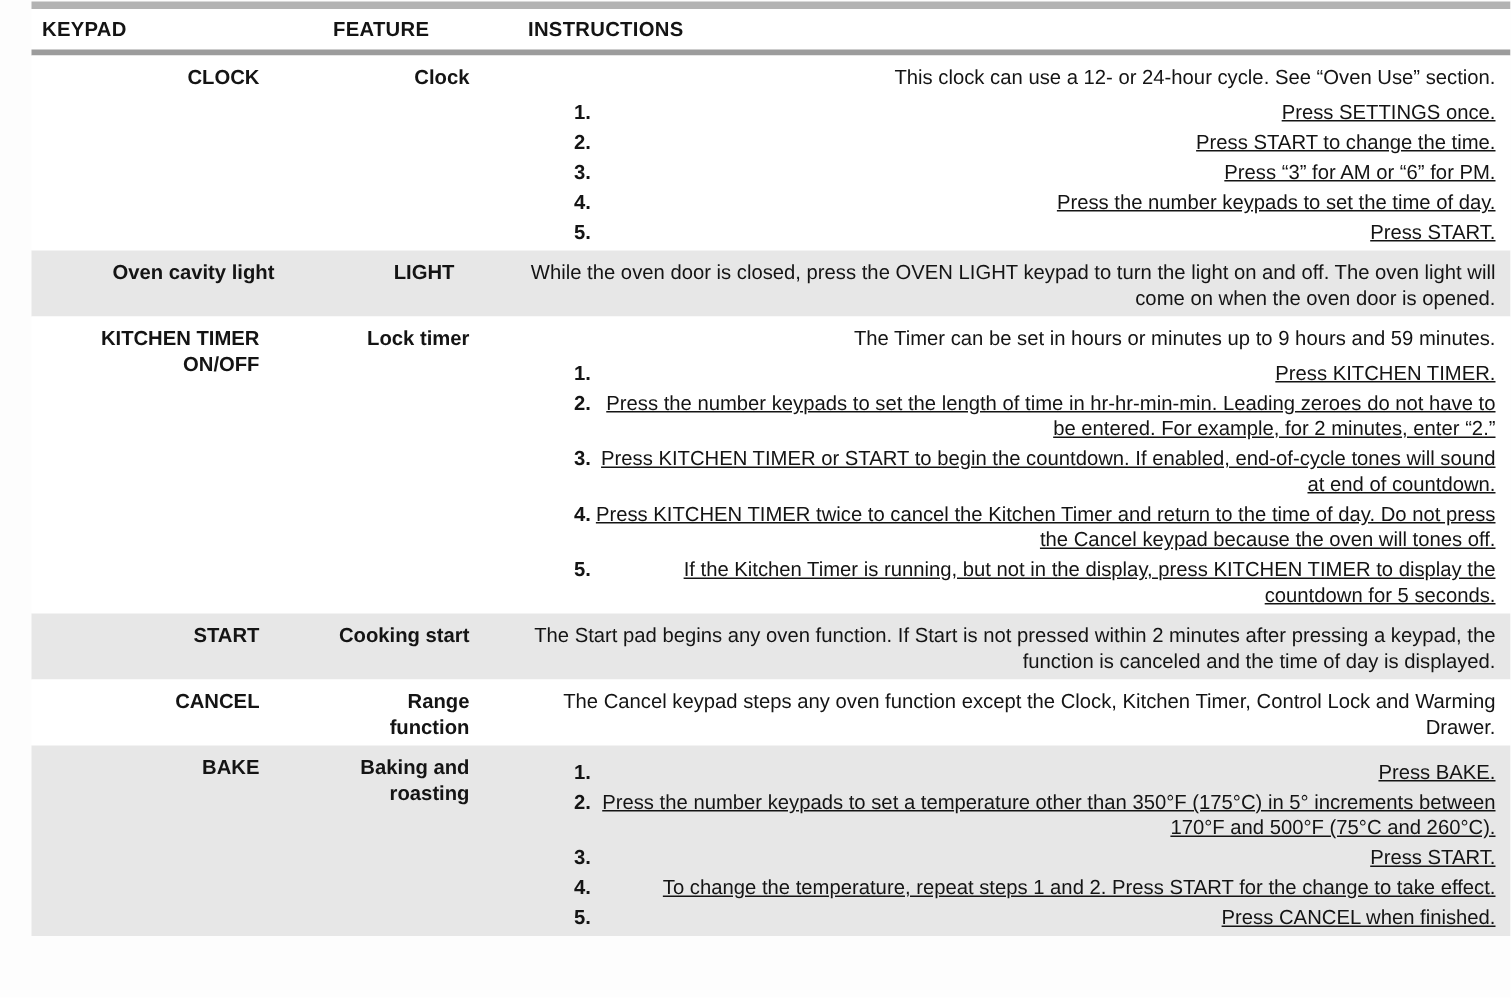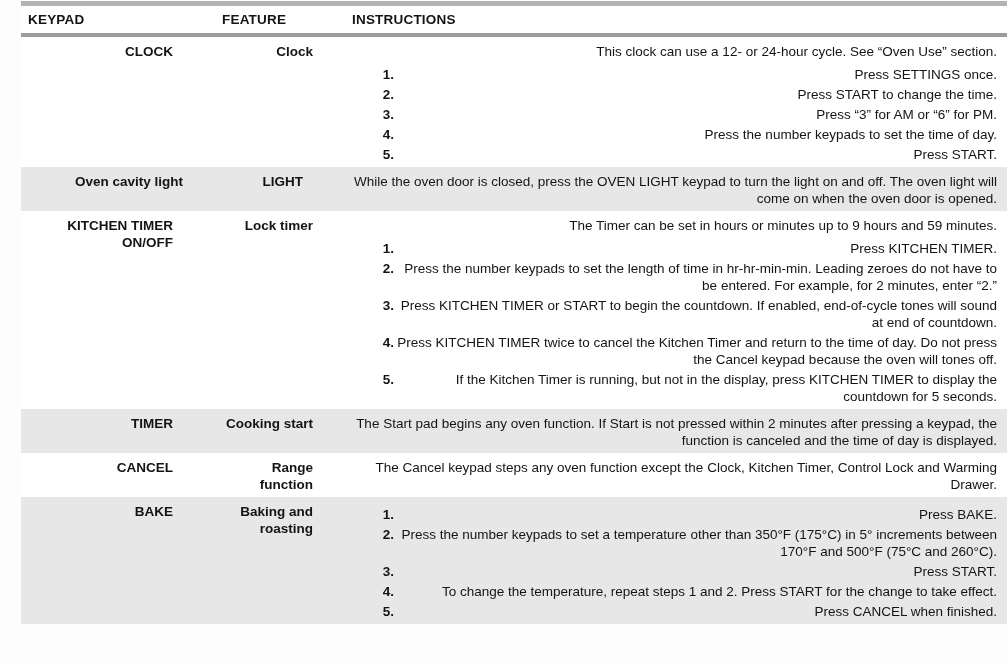--- a/index.html
+++ b/index.html
@@ -78,20 +78,21 @@
     display: flex;
     margin-top: 3px;
   }
   .step-num {
     font-weight: bold;
     flex: 0 0 29px;
     margin-left: 13px;
   }
   .step-text {
     flex: 1;
+    text-decoration: underline;
   }
 </style>
 </head>
 <body>
 
 <div class="page">
   <div class="doc-table">
     <div class="top-bar"></div>
     <div class="header-row">
       <div class="header-cell">KEYPAD</div>
@@ -159,21 +160,21 @@
                 <span class="step-text">Press KITCHEN TIMER twice to cancel the Kitchen Timer and return to the time of day. Do not press the Cancel keypad because the oven will tones off.</span>
               </div>
               <div class="step">
                 <span class="step-num">5.</span>
                 <span class="step-text">If the Kitchen Timer is running, but not in the display, press KITCHEN TIMER to display the countdown for 5 seconds.</span>
               </div>
             </div>
           </div>
         </div>
         <div class="row shaded">
-          <div class="cell keypad">TIMER</div>
+          <div class="cell keypad">START</div>
           <div class="cell feature">Cooking start</div>
           <div class="cell instructions">
             <p class="intro">The Start pad begins any oven function. If Start is not pressed within 2 minutes after pressing a keypad, the function is canceled and the time of day is displayed.</p>
           </div>
         </div>
         <div class="row">
           <div class="cell keypad">CANCEL</div>
           <div class="cell feature">Range function</div>
           <div class="cell instructions">
             <p class="intro">The Cancel keypad steps any oven function except the Clock, Kitchen Timer, Control Lock and Warming Drawer.</p>

